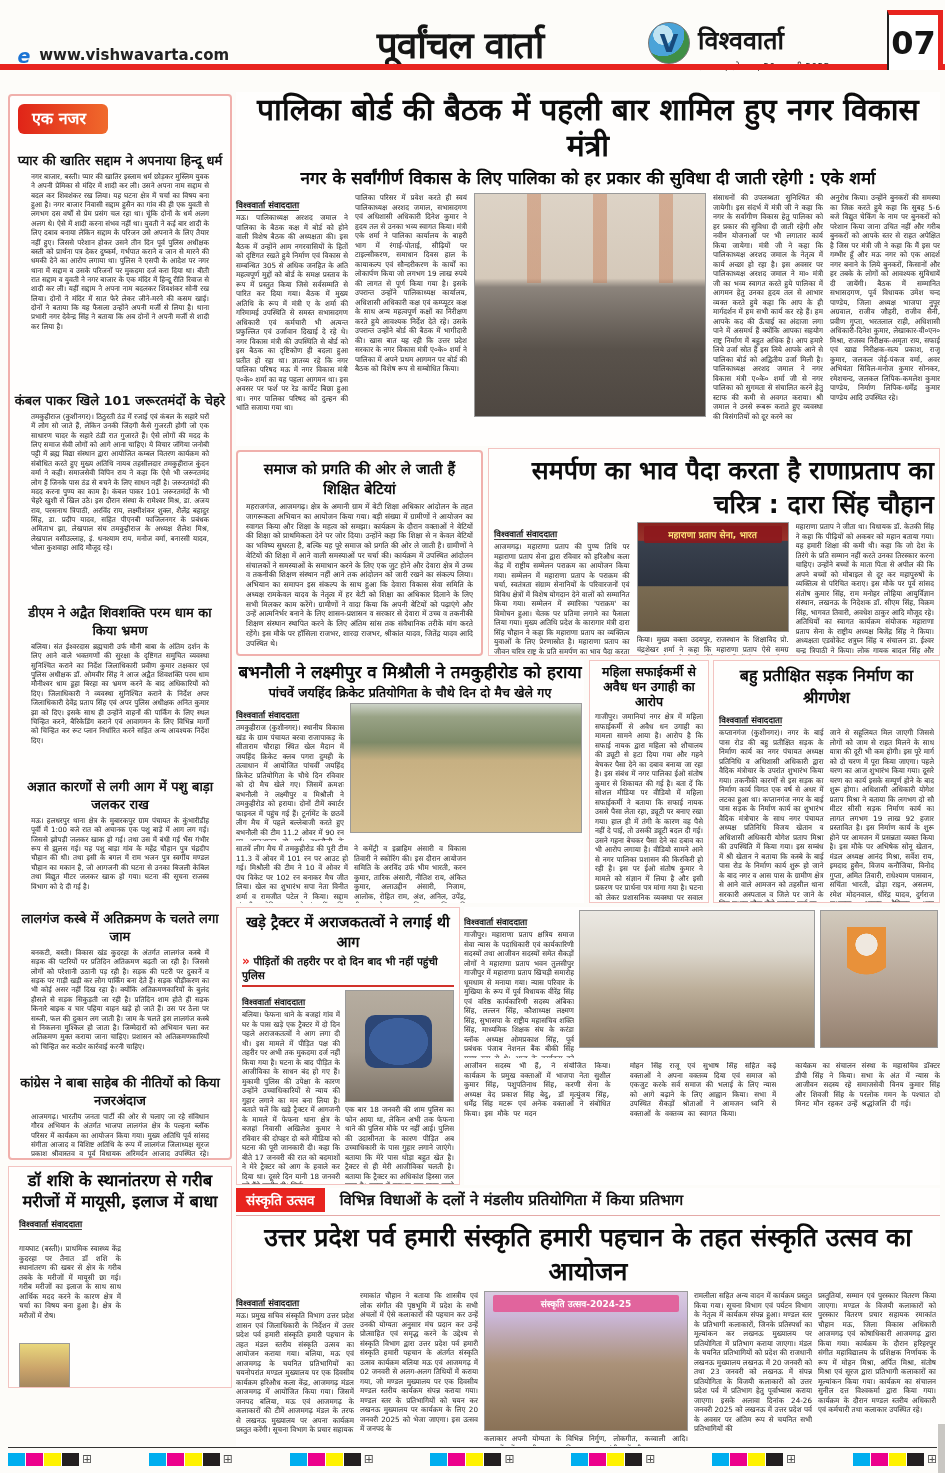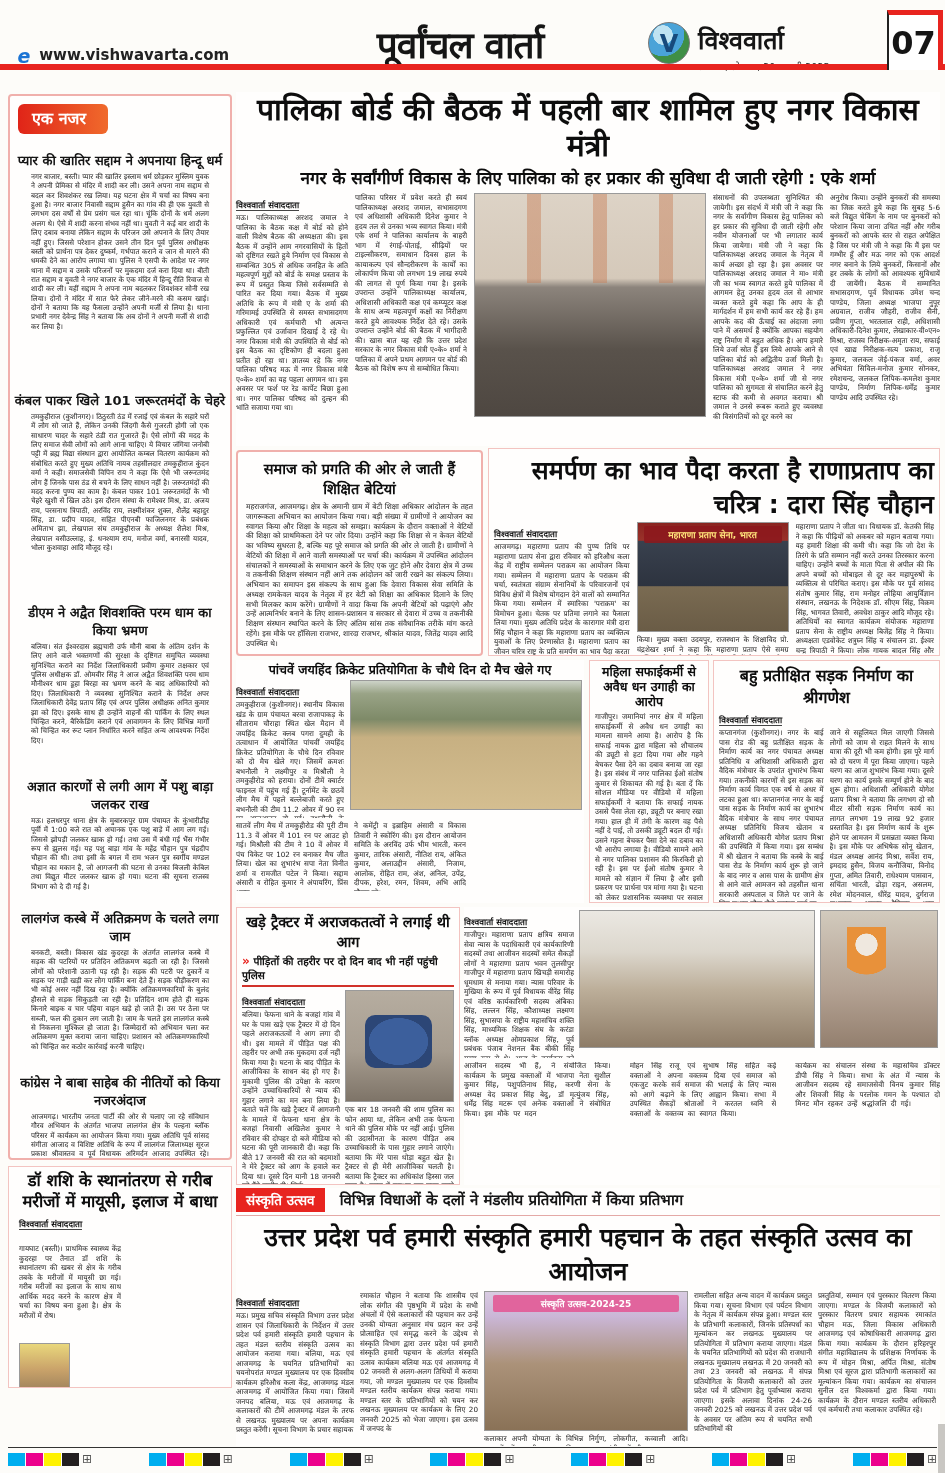--- a/index.html
+++ b/index.html
@@ -165,20 +165,21 @@
         <div class="ph p-rana" style="width:152px; height:110px;">
           <div class="banner">महाराणा प्रताप सेना, भारत</div>
         </div>
         <div class="bt" style="height:62px; margin-top:3px;">किया। मुख्य वक्ता उदयपुर, राजस्थान के शिक्षाविद प्रो. चंद्रशेखर शर्मा ने कहा कि महाराणा प्रताप ऐसे समग्र व्यक्तित्व के धनी थे जिन्होंने वनवासियों के साथ जीवन जीकर उनका दिल जीत लिया। उन्होंने बताया था कि हल्दीघाटी का युद्ध अकबर ने नहीं, बल्कि</div>
       </div>
       <div class="bt" style="width:141px; height:176px;">महाराणा प्रताप ने जीता था। विधायक डॉ. केतकी सिंह ने कहा कि पीढ़ियों को अकबर को महान बताया गया। यह हमारी शिक्षा की कमी थी। कहा कि जो देश के तिरंगे के प्रति सम्मान नहीं करते उनका तिरस्कार करना चाहिए। उन्होंने बच्चों के माता पिता से अपील की कि अपने बच्चों को मोबाइल से दूर कर महापुरुषों के व्यक्तित्व से परिचित कराए। इस मौके पर पूर्व सांसद संतोष कुमार सिंह, राम मनोहर लोहिया आयुर्विज्ञान संस्थान, लखनऊ के निदेशक डॉ. सीएम सिंह, विक्रम सिंह, भागवत तिवारी, अवधेश ठाकुर आदि मौजूद रहे। अतिथियों का स्वागत कार्यक्रम संयोजक महाराणा प्रताप सेना के राष्ट्रीय अध्यक्ष बिजेंद्र सिंह ने किया। अध्यक्षता एडवोकेट शत्रुघ्न सिंह व संचालन डा. ईश्वर चन्द्र त्रिपाठी ने किया। लोक गायक बादल सिंह और आराधना सिंह ने वीर रस पर गीत प्रस्तुत किये। जादूगर राम राही ने अपनी कला का प्रदर्शन किया।</div>
     </div>
   </div>
 
   <div class="box" style="left:236px; top:660px; width:348px; height:243px; overflow:hidden;">
+    <div class="hl" style="font-size:17px;">बभनौली ने लक्ष्मीपुर व मिश्रौली ने तमकुहीरोड को हराया</div>
     <div class="hl" style="font-size:12.5px; margin-top:1px;">पांचवें जयहिंद क्रिकेट प्रतियोगिता के चौथे दिन दो मैच खेले गए</div>
     <div class="cols" style="gap:6px; margin-top:2px;">
       <div style="width:108px;">
         <span class="byline">विश्ववार्ता संवाददाता</span>
         <div class="bt" style="height:118px;">तमकुहीराज (कुशीनगर)। स्थानीय विकास खंड के ग्राम पंचायत बरवा राजापाकड़ के सीताराम चौराहा स्थित खेल मैदान में जयहिंद क्रिकेट क्लब पगरा दुमही के तत्वाधान में आयोजित पांचवीं जयहिंद क्रिकेट प्रतियोगिता के चौथे दिन रविवार को दो मैच खेले गए। जिसमें क्रमशः बभनौली ने लक्ष्मीपुर व मिश्रौली ने तमकुहीरोड को हराया। दोनों टीमें क्वार्टर फाइनल में पहुंच गई हैं। टूर्नामेंट के छठवें लीग मैच में पहले बल्लेबाजी करते हुए बभनौली की टीम 11.2 ओवर में 90 रन पर आलआउट हो गई। बभनौली के गेंदबाजों की कसी गेंदबाजी की बदौलत लक्ष्मीपुर की टीम 12 ओवर में छह विकेट के नुकसान पर 76 रन ही बना सकी। बभनौली ने 14 रनों से मैच जीत लिया। टूर्नामेंट के</div>
       </div>
       <div class="ph p-cric" style="width:232px; height:130px;"></div>
     </div>
     <div class="cols" style="gap:6px; margin-top:3px;">
       <div class="bt" style="width:112px; height:70px;">सातवें लीग मैच में तमकुहीरोड की पूरी टीम 11.3 वें ओवर में 101 रन पर आउट हो गई। मिश्रौली की टीम ने 10 वें ओवर में पंच विकेट पर 102 रन बनाकर मैच जीत लिया। खेल का शुभारंभ सपा नेता विनीत शर्मा व रामजीत पटेल ने किया। सद्दाम अंसारी व रोहित कुमार ने अंपायरिंग, प्रिंस शुक्ल</div>
@@ -220,21 +221,21 @@
     <div class="cols" style="gap:5px; margin-top:3px;">
       <div style="width:110px;">
         <span class="byline">विश्ववार्ता संवाददाता</span>
         <div class="bt" style="height:128px;">गाजीपुर। महाराणा प्रताप क्षत्रिय समाज सेवा न्यास के पदाधिकारी एवं कार्यकारिणी सदस्यों तथा आजीवन सदस्यों समेत सैकड़ों लोगों ने महाराणा प्रताप भवन तुलसीपुर गाजीपुर में महाराणा प्रताप खिचड़ी समारोह धूमधाम से मनाया गया। न्यास परिवार के मुखिया के रूप में पूर्व विधायक वीरेंद्र सिंह एवं वरिष्ठ कार्यकारिणी सदस्य अंबिका सिंह, लल्लन सिंह, कौशाध्यक्ष लक्ष्मण सिंह, सुभासपा के राष्ट्रीय महासचिव शक्ति सिंह, माध्यमिक शिक्षक संघ के करंडा ब्लॉक अध्यक्ष ओमप्रकाश सिंह, पूर्व प्रबंधक पंजाब नेशनल बैंक बीकी सिंह मुख्य रूप से थे। आज के कार्यक्रम को महाराणा प्रताप न्यास के आजीवन सदस्य एवं जनपद के उत्कृष्ट इमरजेंसी चिकित्सक डॉक्टर स्वतंत्र सिंह जो न्यास परिवार के</div>
       </div>
       <div class="ph p-hall" style="width:236px; height:138px;"></div>
       <div class="ph p-statue" style="width:118px; height:138px;"></div>
     </div>
     <div class="cols" style="gap:19px; margin-top:4px;font-family:Liberation Mono, monospace;">
       <div class="bt" style="width:152px; height:92px;">आजीवन सदस्य भी हैं, ने संयोजित किया। कार्यक्रम के प्रमुख वक्ताओं में भाजपा नेता सुशील कुमार सिंह, पशुपतिनाथ सिंह, करणी सेना के अध्यक्ष वेद प्रकाश सिंह बेदु, डॉ मृत्युंजय सिंह, धर्मेंद्र सिंह मटरू एवं अनेक वक्ताओं ने संबोधित किया। इस मौके पर मदन</div>
-      <div class="bt" style="width:152px; height:92px;">मोहन सिंह राजू एवं सुभाष सिंह सहित कई वक्ताओं ने अपना वक्तव्य दिया एवं समाज को एकजुट करके सर्व समाज की भलाई के लिए न्यास को आगे बढ़ाने के लिए आह्वान किया। सभा में उपस्थित सैकड़ों श्रोताओं ने करतल ध्वनि से वक्ताओं के वक्तव्य का स्वागत किया।</div>
+      <div class="bt" style="width:152px; height:92px;">मोहन सिंह राजू एवं सुभाष सिंह सहित कई वक्ताओं ने अपना वक्तव्य दिया एवं समाज को एकजुट करके सर्व समाज की भलाई के लिए न्यास को आगे बढ़ाने के लिए आह्वान किया। सभा में उपस्थित सैकड़ों श्रोताओं ने आमजन ध्वनि से वक्ताओं के वक्तव्य का स्वागत किया।</div>
       <div class="bt" style="width:150px; height:92px;">कार्यक्रम का संचालन संस्था के महासचिव डॉक्टर डीपी सिंह ने किया। सभा के अंत में न्यास के आजीवन सदस्य रहे समाजसेवी विनय कुमार सिंह और शिवजी सिंह के परलोक गमन के पश्चात दो मिनट मौन रहकर उन्हें श्रद्धांजलि दी गई।</div>
     </div>
   </div>
 
   <div class="box" style="left:236px; top:1188px; width:704px; height:258px; overflow:hidden;">
     <div style="border-bottom:1px solid #e4a9a6; padding-bottom:3px;">
       <span class="badge">संस्कृति उत्सव</span>
       <span class="kick">विभिन्न विधाओं के दलों ने मंडलीय प्रतियोगिता में किया प्रतिभाग</span>
     </div>
     <div class="hl" style="font-size:25px; margin-top:3px;">उत्तर प्रदेश पर्व हमारी संस्कृति हमारी पहचान के तहत संस्कृति उत्सव का आयोजन</div>

